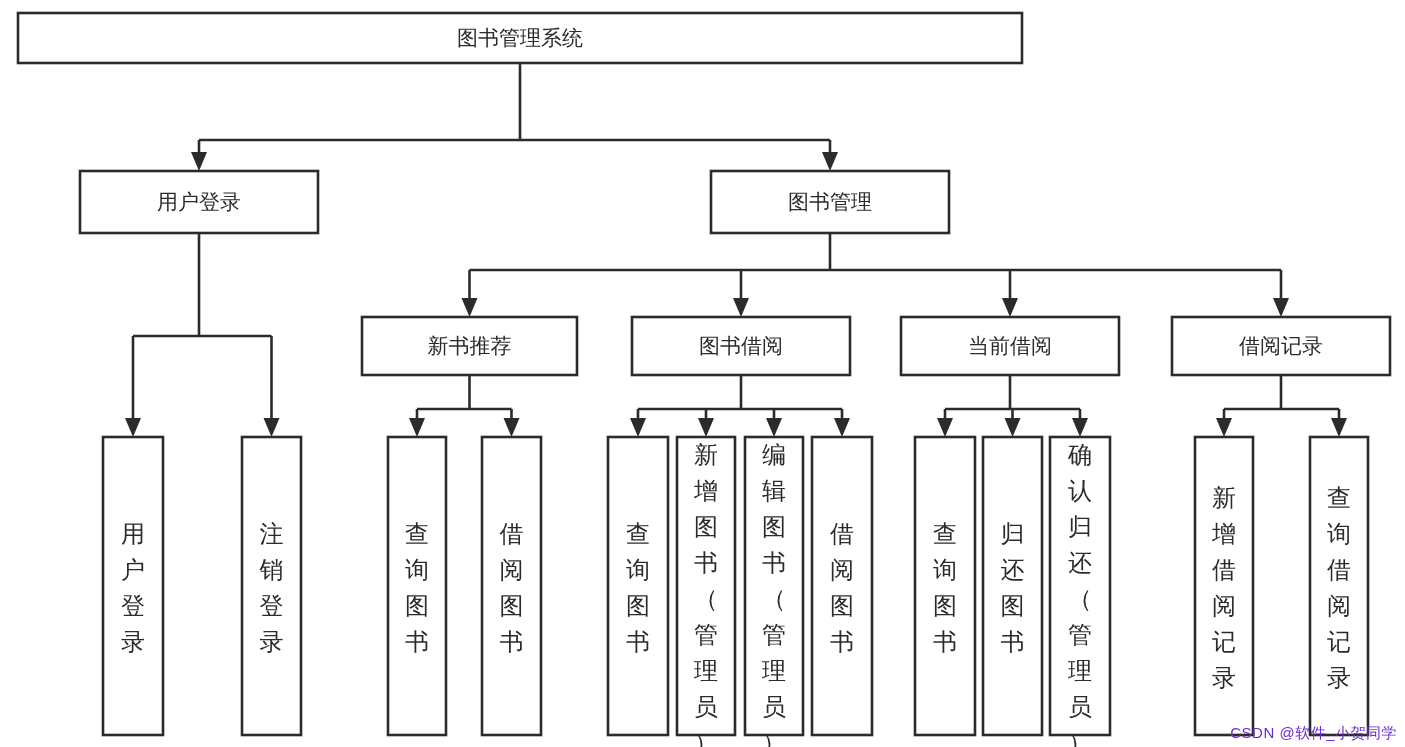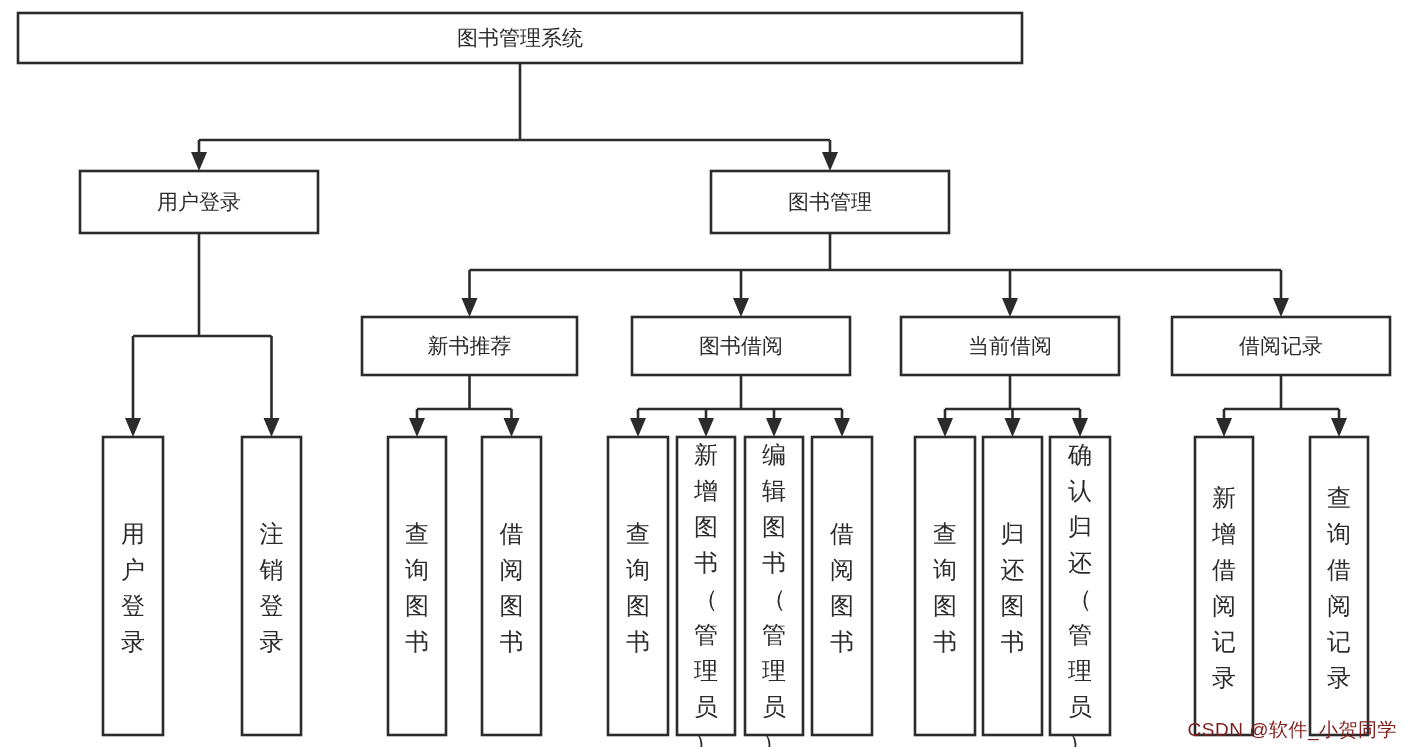--- a/index.html
+++ b/index.html
@@ -51,22 +51,22 @@
   }
   .arrow-head {
     fill: #2b2b2b;
     stroke: none;
   }
   .watermark {
     position: absolute;
     right: 8px;
     bottom: 4px;
     font-family: "Liberation Sans", "DejaVu Sans", sans-serif;
-    font-size: 19px;
-    color: #7f1d1d;
+    font-size: 15px;
+    color: #6d28d9;
     letter-spacing: 0.5px;
     white-space: nowrap;
     user-select: none;
   }
 </style>
 </head>
 <body>
 
 <div id="diagram-root">
   <svg class="diagram" id="diagram-svg" viewBox="0 0 1405 747" xmlns="http://www.w3.org/2000/svg">

